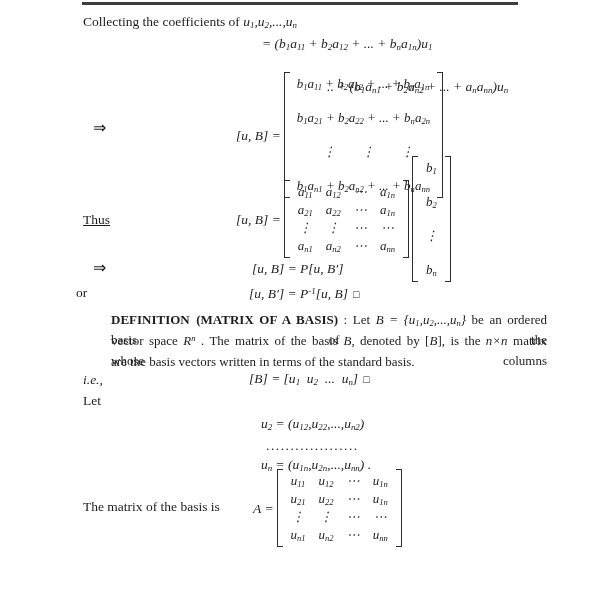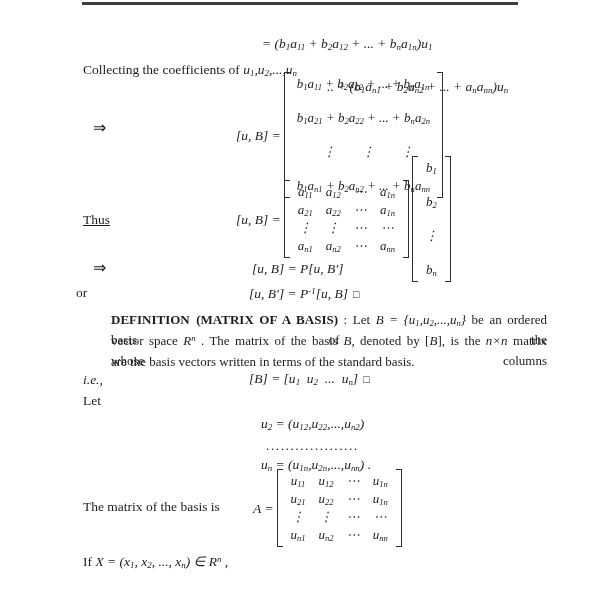--- a/index.html
+++ b/index.html
@@ -31,21 +31,21 @@
   .just { text-align:justify; text-align-last:justify; }
   .dotsrow { letter-spacing:1.5px; }
 </style>
 </head>
 <body>
 
 <div class="page">
 
   <div class="rule" style="left:82px; top:2px; width:436px; height:3px;"></div>
 
-  <div class="abs" style="left:83px; top:13px;margin-top:48px;">
+  <div class="abs" style="left:83px; top:13px;">
     <span>Collecting the coefficients of </span><span class="m">u<sub>1</sub>,u<sub>2</sub>,...,u<sub>n</sub></span>
   </div>
 
   <div class="abs m" style="left:262px; top:35px;">= (b<sub>1</sub>a<sub>11</sub> + b<sub>2</sub>a<sub>12</sub> + ... + b<sub>n</sub>a<sub>1n</sub>)u<sub>1</sub></div>
   <div class="abs m" style="left:327px; top:78px;">.. + (b<sub>1</sub>a<sub>n1</sub> + b<sub>2</sub>a<sub>n2</sub> + ... + a<sub>n</sub>a<sub>nn</sub>)u<sub>n</sub></div>
 
   <div class="abs" style="left:93px; top:119px; font-size:16px;">⇒</div>
   <div class="abs vrow" style="left:236px; top:97px; height:76px;">
     <span class="m">[u, B] =</span>
     <span class="mat">
@@ -143,17 +143,14 @@
         <span class="cell">⋯</span>
         <span class="cell">u<sub>n1</sub></span>
         <span class="cell">u<sub>n2</sub></span>
         <span class="cell">⋯</span>
         <span class="cell">u<sub>nn</sub></span>
       </span>
       <span class="bkt r"></span>
     </span>
   </div>
 
-  <div class="abs" style="left:83px; top:553px;">
-    <span>If </span><span class="m">X = (x<sub>1</sub>, x<sub>2</sub>, ..., x<sub>n</sub>) ∈ R<sup>n</sup> ,</span>
-  </div>
 
 </div>
 
 </body></html>

